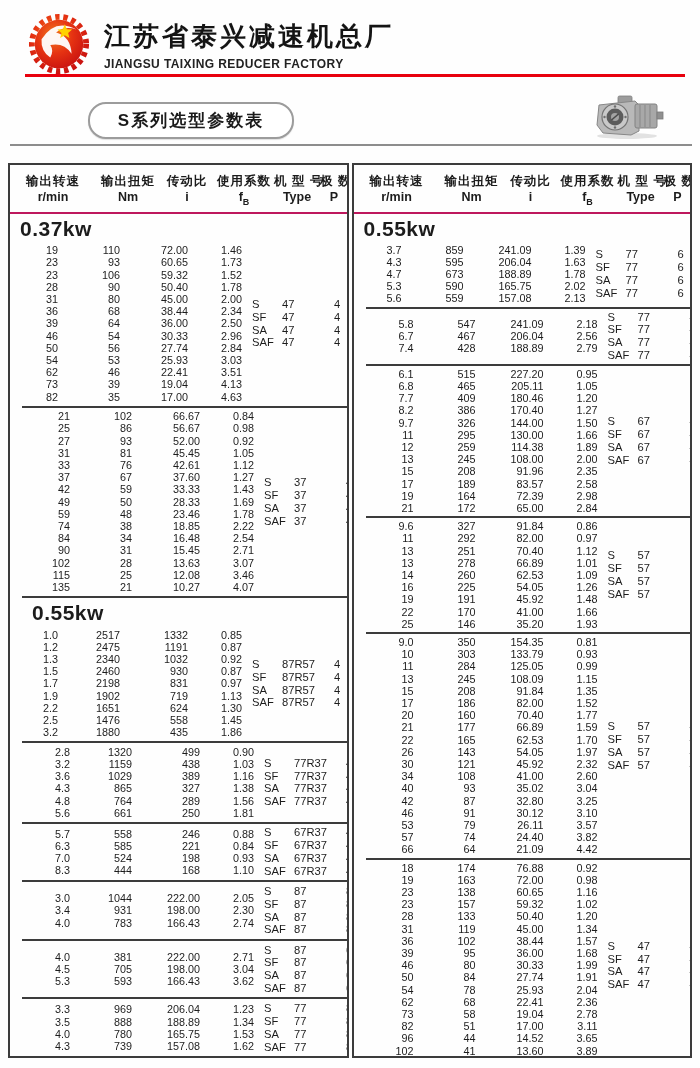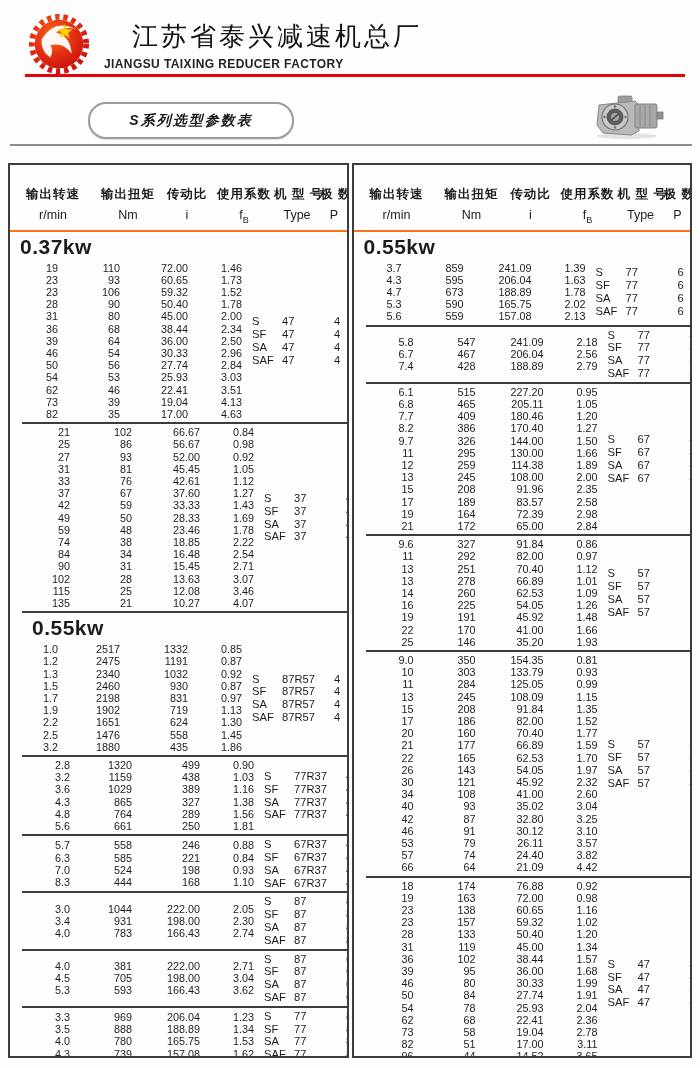--- a/index.html
+++ b/index.html
@@ -1,41 +1,41 @@
 <!DOCTYPE html>
 <html><head>
 <meta charset="utf-8">
 <style>
   html,body { margin:0; padding:0; background:#ffffff; }
   body { width:700px; height:1068px; font-family:"Liberation Sans","DejaVu Sans",sans-serif; color:#1c1c1c; }
   .page { position:relative; width:700px; height:1068px; background:#fefefe; overflow:hidden; }
 
   
   .brand { position:absolute; top:14px; left:28px; display:flex; align-items:center; gap:14px; }
-  .company .zh { font-size:26px; font-weight:normal; letter-spacing:3px; color:#141414;margin-left:28px; }
+  .company .zh { font-size:26px; font-weight:bold; letter-spacing:3px; color:#141414; }
   .company .en { font-size:12px; font-weight:bold; letter-spacing:0.4px; margin-top:3px; color:#222; }
   .red-rule { position:absolute; top:74px; left:25px; width:660px; height:3px; background:#e8000d; }
 
   
   .pill { position:absolute; top:102px; left:88px; width:202px; height:33px; border:2px solid #9c9c9c;
           border-radius:18px; background:#fff; display:flex; align-items:center; justify-content:center;
-          font-size:14px; font-weight:bold; font-style:italic; letter-spacing:2px; color:#1a1a1a;
+          font-size:17px; font-weight:bold; letter-spacing:2px; color:#1a1a1a;
           box-shadow:0 1px 1px rgba(0,0,0,0.12); }
   .gearbox { position:absolute; top:91px; left:591px; }
   .gray-rule { position:absolute; top:144px; left:10px; width:682px; height:2px; background:#8d8d8d; }
 
   
   .tables { position:absolute; top:163px; left:8px; width:684px; height:895px; display:flex; gap:3px; }
   .tbl { flex:1 1 0; border:2px solid #3c3c3c; display:flex; flex-direction:column; background:#fefefe; overflow:hidden; }
 
-  .thead { display:grid; grid-template-columns:86px 64px 54px 60px 46px 28px; border-bottom:2px solid #f97316;
-           padding:21px 0 5px 0; flex:0 0 auto; }
+  .thead { display:grid; grid-template-columns:86px 64px 54px 60px 46px 28px; border-bottom:2px solid #be185d;
+           padding:8px 0 5px 0; flex:0 0 auto; }
   .th { text-align:center; }
   .th .zh { font-size:12.5px; font-weight:bold; letter-spacing:1px; white-space:nowrap; }
-  .th .unit { font-size:12.5px; font-weight:normal; margin-top:5px; }
+  .th .unit { font-size:12.5px; font-weight:bold; }
   .th .unit sub { font-size:9px; }
 
   .items { flex:1 1 auto; display:flex; flex-direction:column; overflow:hidden; }
   .kw-heading { flex:0 0 auto; font-size:21px; font-weight:bold; padding:3px 0 1px 10px; letter-spacing:0.5px; }
   .group { flex:1 1 auto; display:flex; align-items:center; padding:2px 0; }
   .sep { border-top:2px solid #3c3c3c;margin-left:12px; }
 
   .nums { display:flex; flex-direction:column; }
   .nrow { display:flex; font-size:10.8px; line-height:12.2px; white-space:nowrap; }
   .nrow .c0 { width:48px; text-align:right; }

